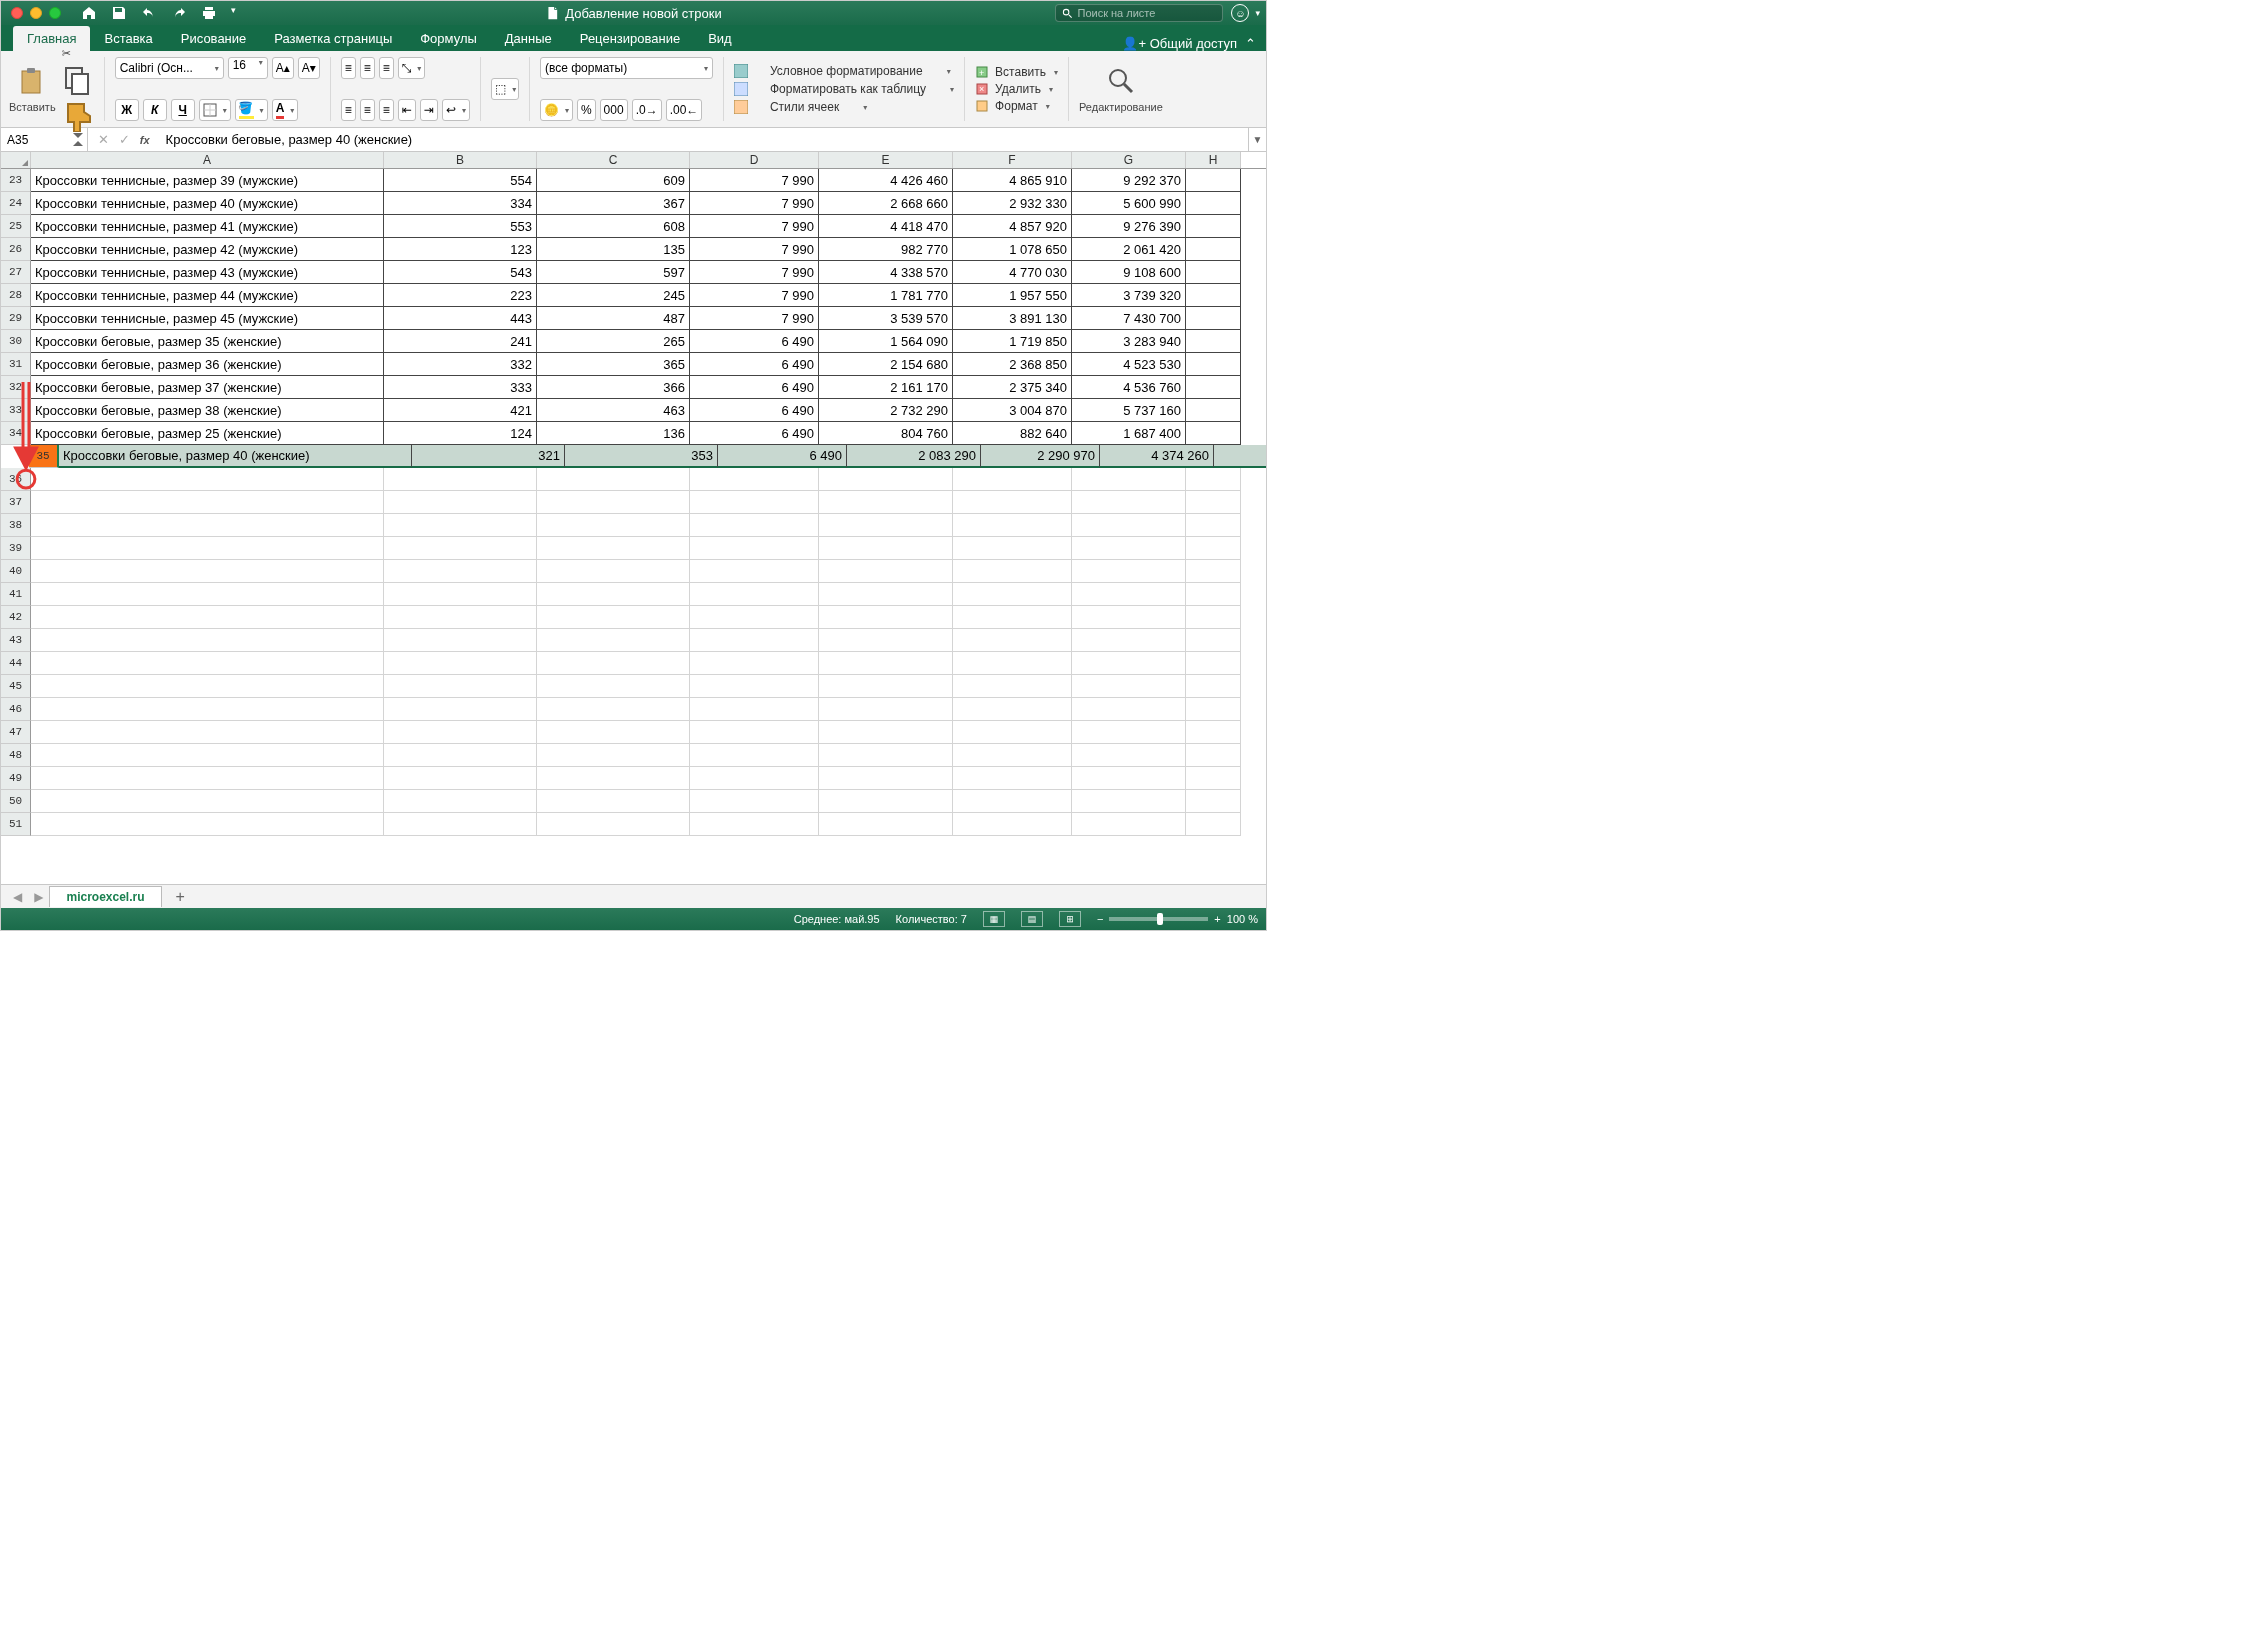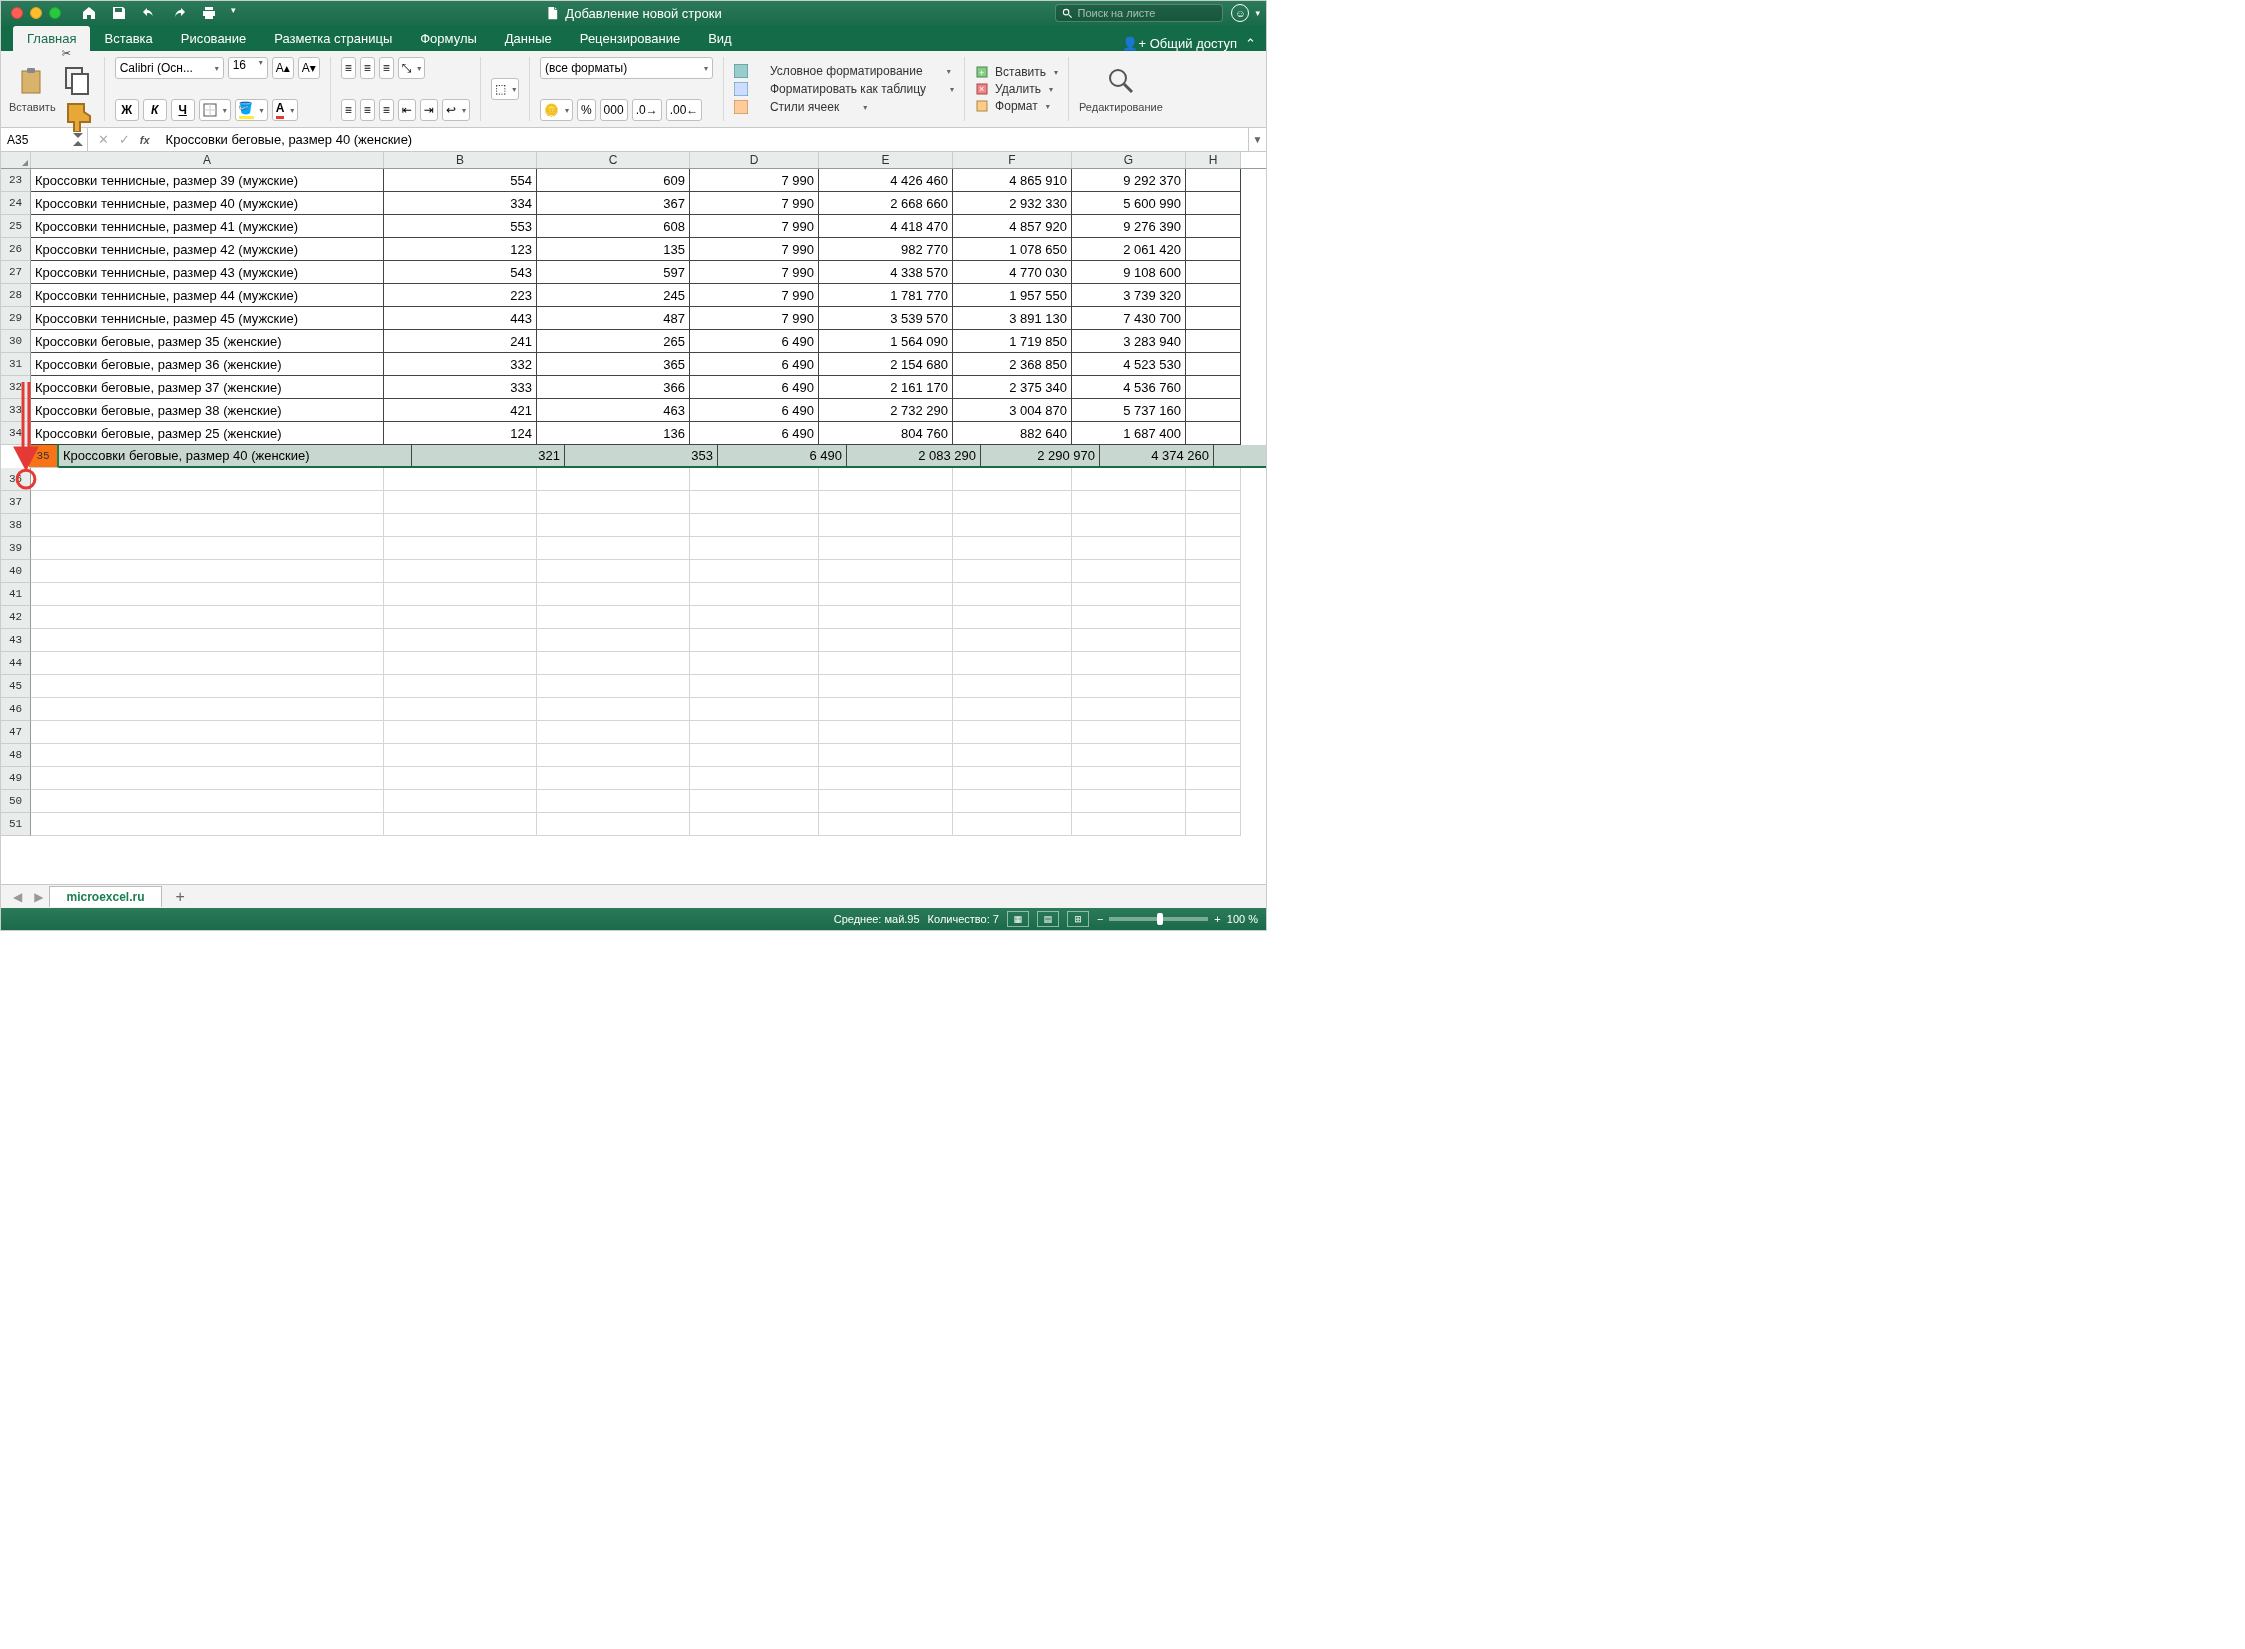--- a/index.html
+++ b/index.html
@@ -75,21 +75,21 @@
 .anno { position:absolute; left:4px; top:213px; pointer-events:none; }
 
 
 .sheettabs { height:24px; background:#f3f3f3; border-top:1px solid #c8c8c8; display:flex; align-items:center; padding:0 6px; font-size:12px; }
 .sheettabs .nav { color:#999; font-size:12px; padding:0 6px; }
 .sheettab { background:#fff; border:1px solid #bbb; border-bottom:none; padding:3px 16px; color:#1a8050; font-weight:bold; border-radius:0 0 0 0; }
 .addsheet { margin-left:6px; color:#666; font-size:16px; padding:0 8px; }
 .hscroll { flex:1; margin-left:30px; height:12px; position:relative; }
 
 
-.status { height:22px; background:linear-gradient(#2b7a5a,#1a6b4a); color:#fff; display:flex; align-items:center; font-size:11px; padding:4px 8px; gap:8px; }
+.status { height:22px; background:linear-gradient(#2b7a5a,#1a6b4a); color:#fff; display:flex; align-items:center; font-size:11px; padding:4px 8px; gap:16px; }
 .status .spacer { flex:1; }
 .viewbtn { width:22px; height:16px; border:1px solid rgba(255,255,255,.5); display:flex; align-items:center; justify-content:center; font-size:9px; }
 .zoom { display:flex; align-items:center; gap:6px; }
 .zoom-track { width:99px; height:4px; background:rgba(255,255,255,.4); position:relative; }
 .zoom-thumb { position:absolute; left:48px; top:-4px; width:6px; height:12px; background:#fff; border-radius:2px; }
 
 svg { display:block; }
 </style>
 </head>
 <body>

